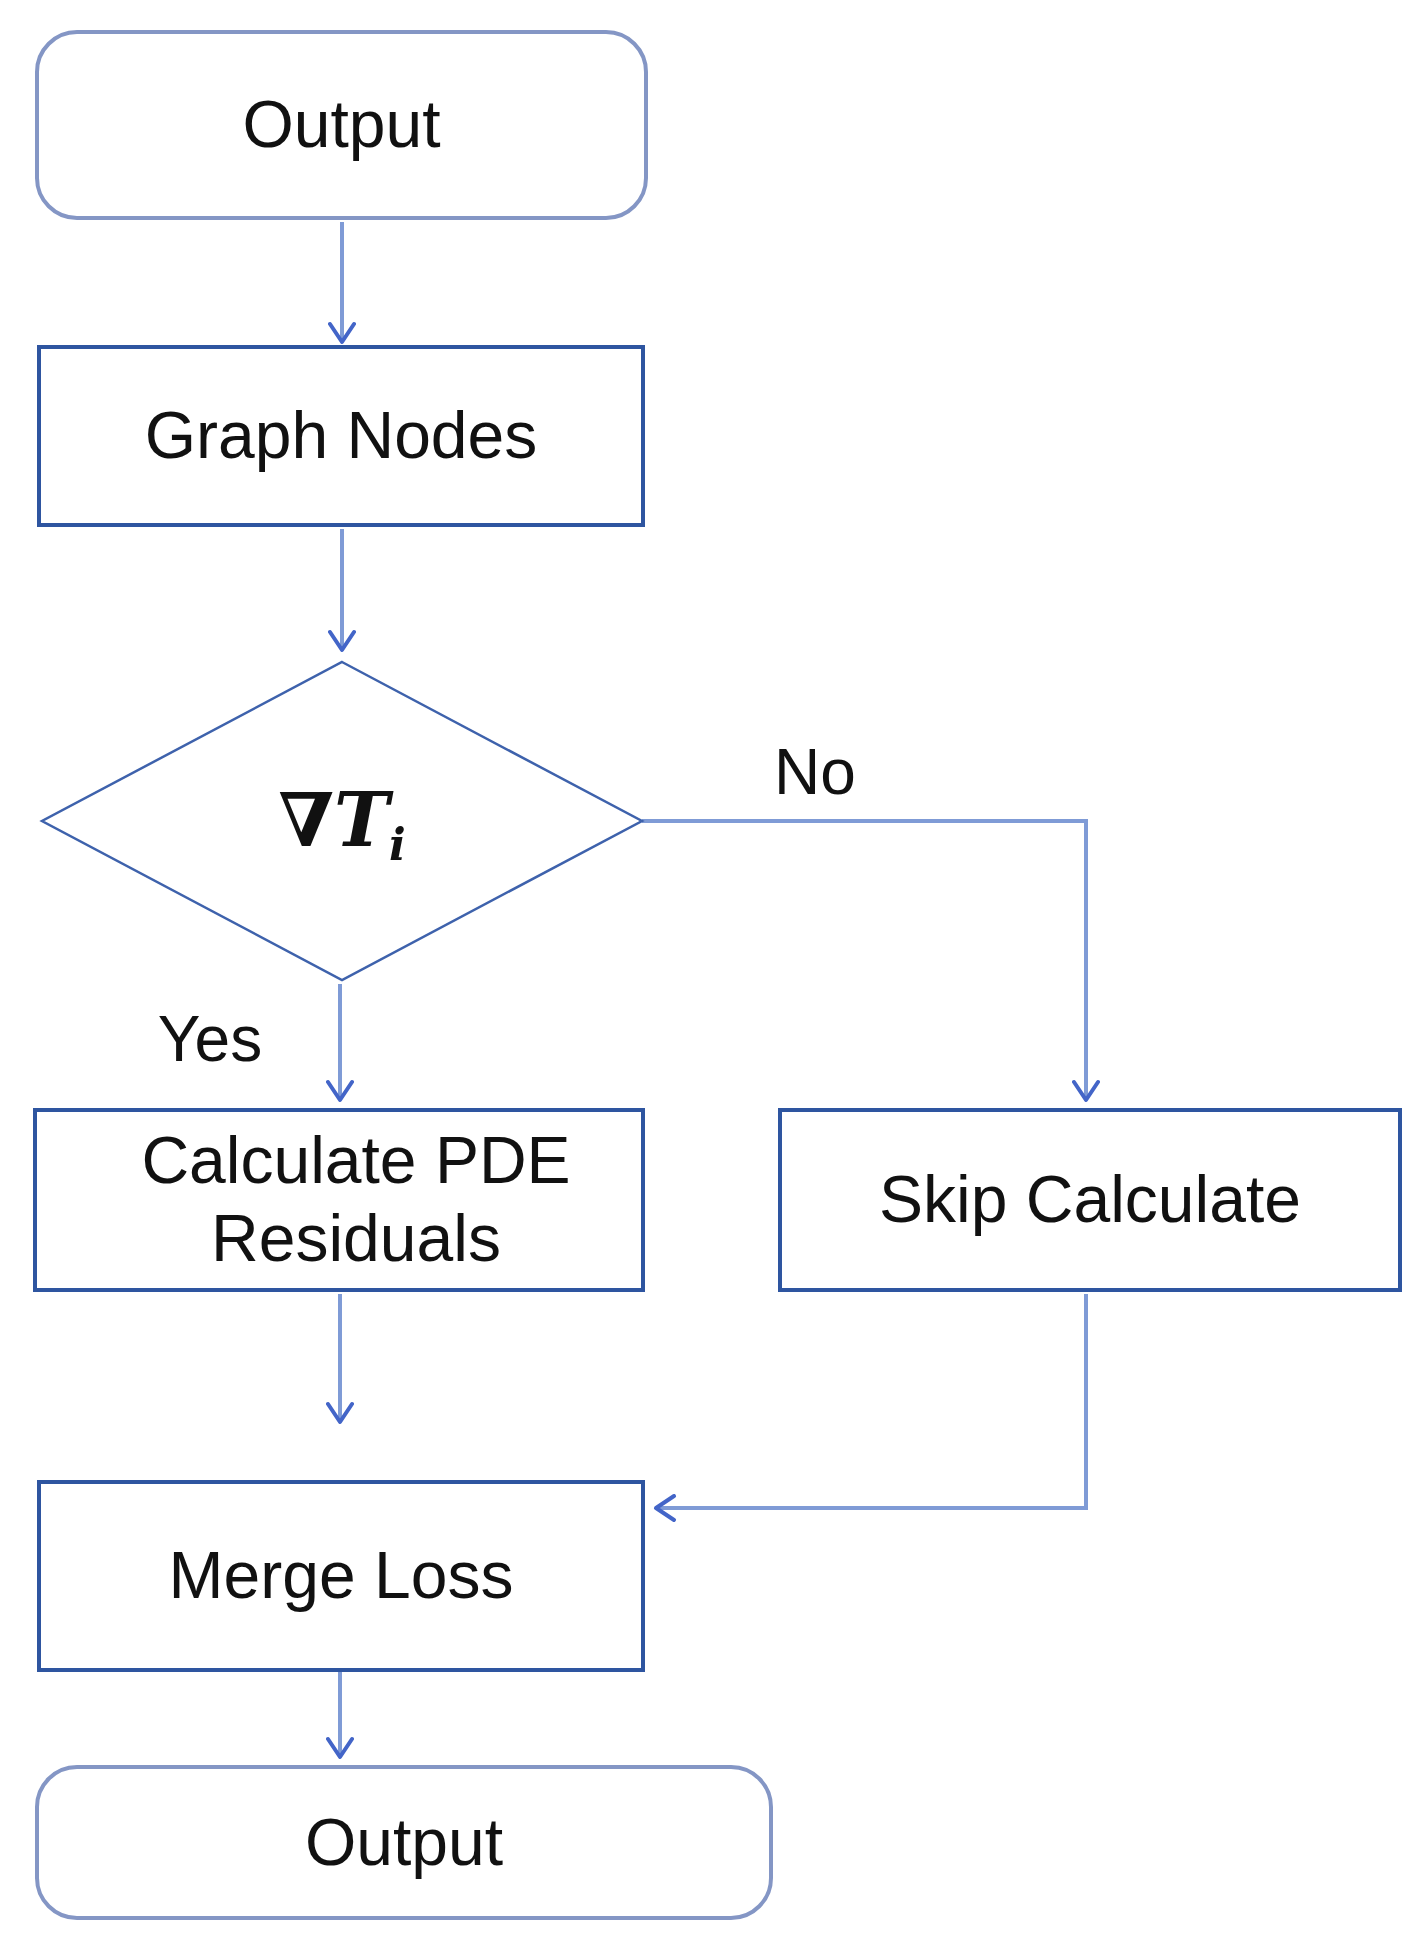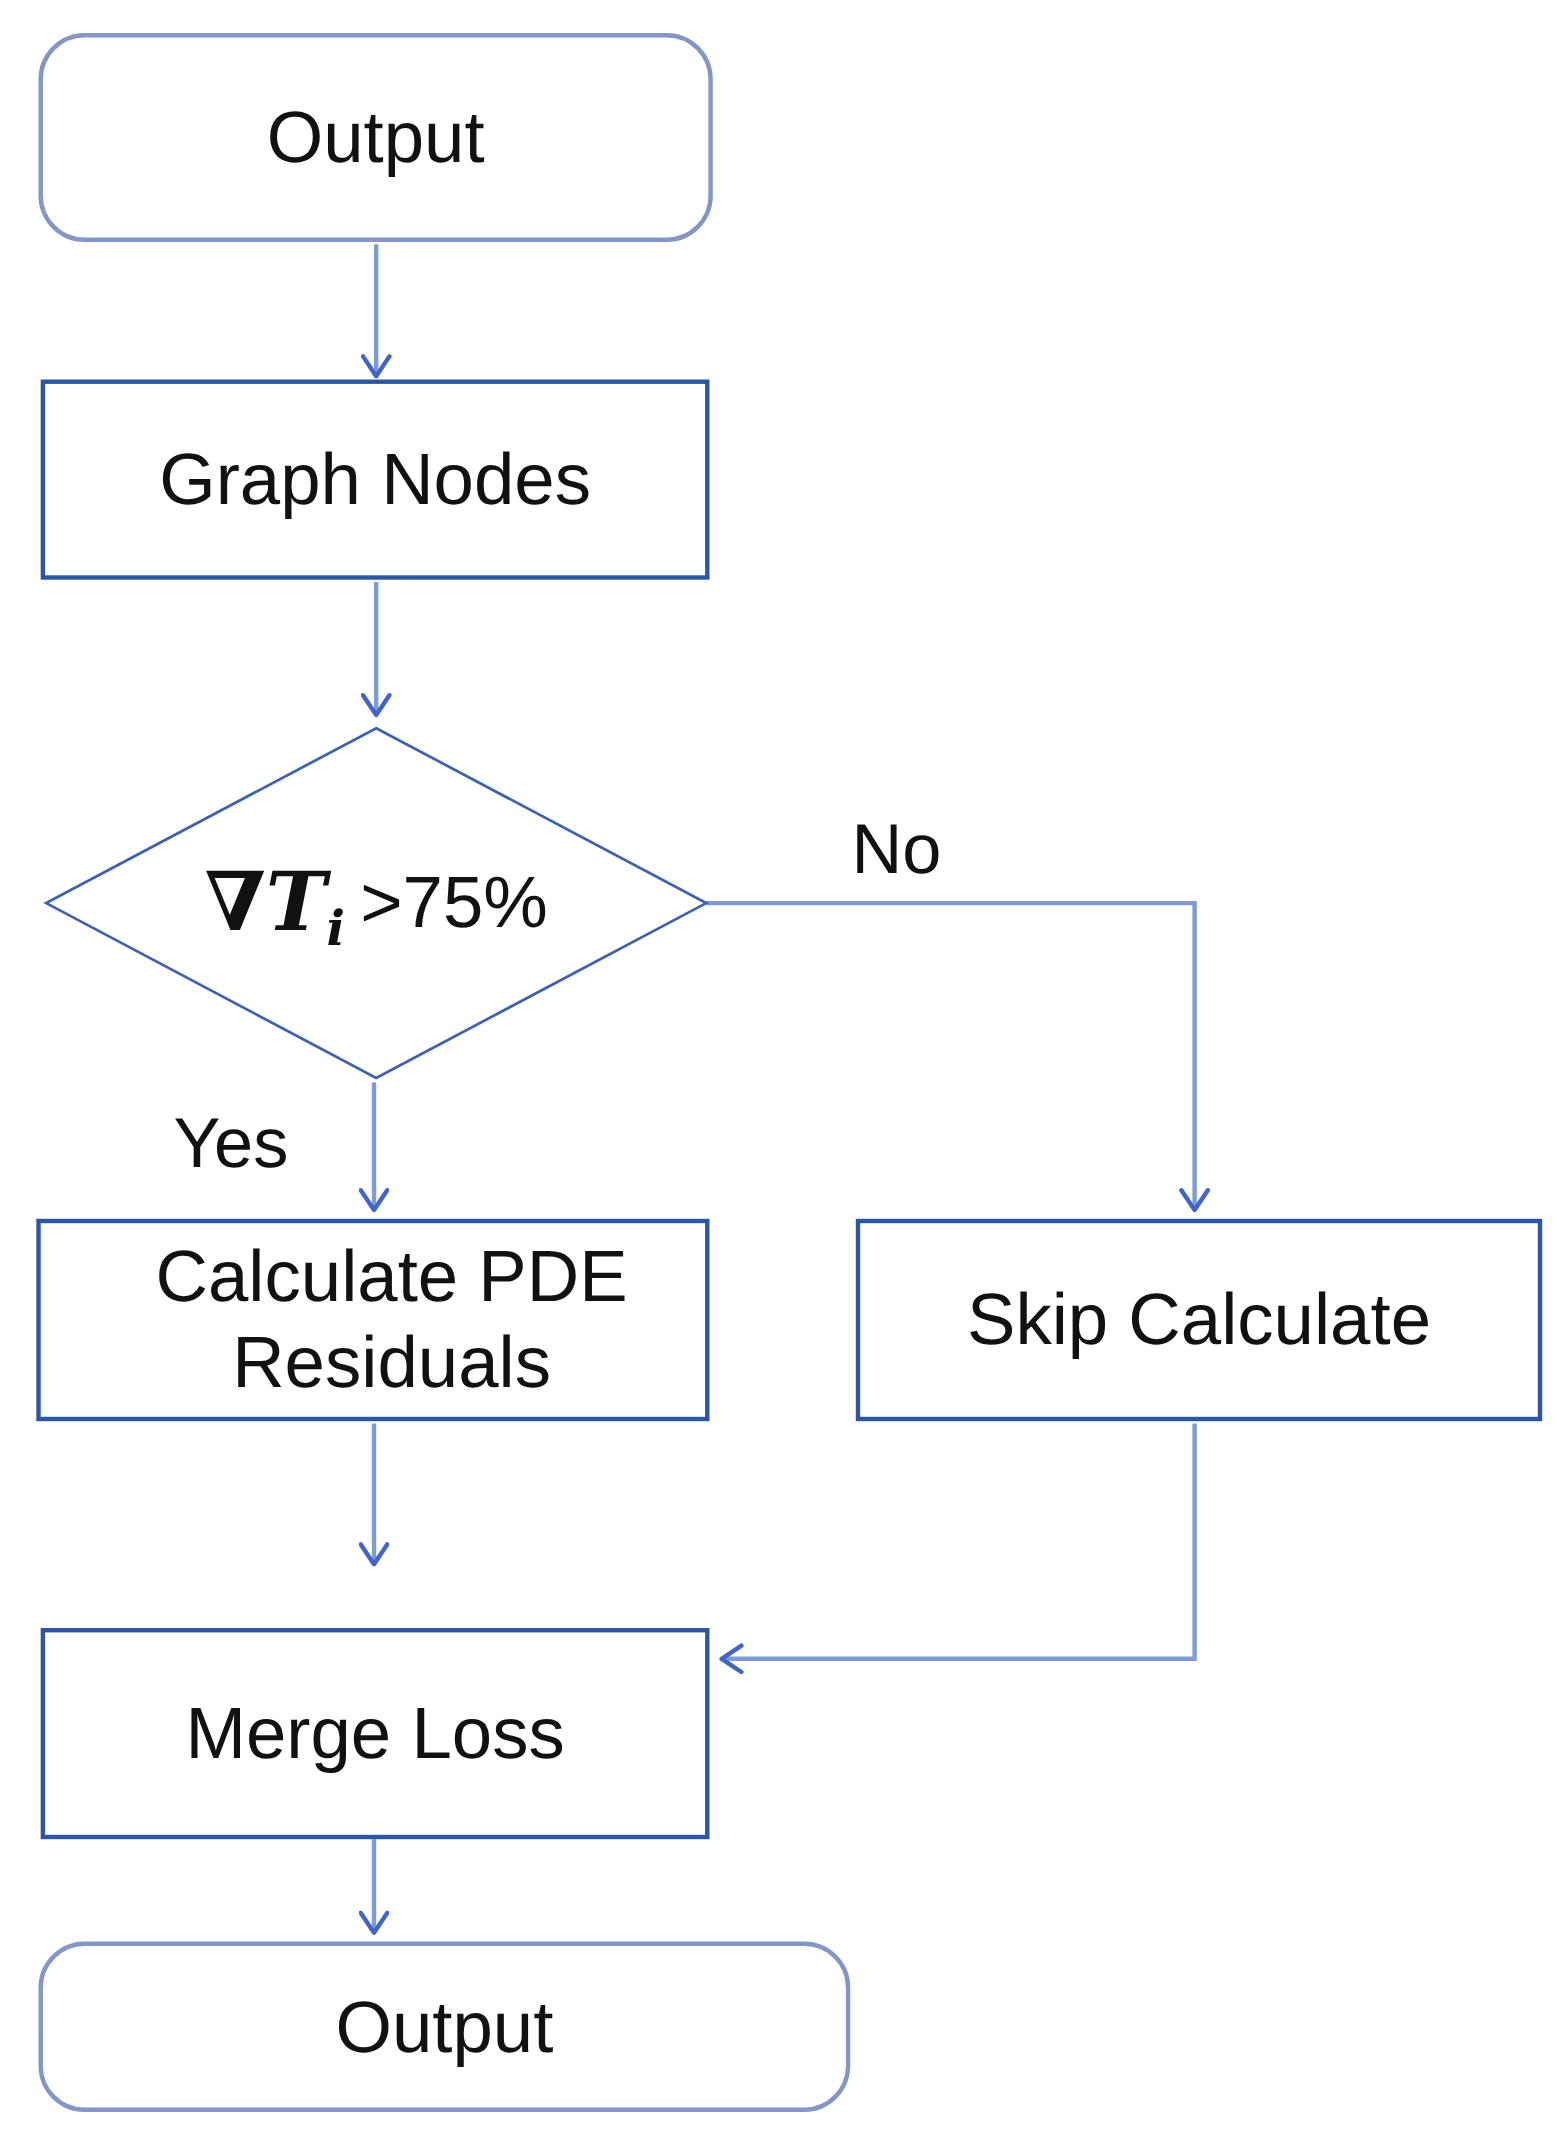--- a/index.html
+++ b/index.html
@@ -74,21 +74,20 @@
   <div class="node terminal" style="left:35px;top:30px;width:613px;height:190px;">
     <span>Output</span>
   </div>
 
   <div class="node process" style="left:37px;top:345px;width:608px;height:182px;">
     <span>Graph Nodes</span>
   </div>
 
   <div class="diamond-label">
     <span class="math"><span>∇</span><span class="var">T</span><sub>i</sub></span>
-      <span class="cond">&gt;75%</span>
   </div>
 
   <div class="edge-label" style="left:735px;top:735px;width:160px;">No</div>
 
   <div class="edge-label" style="left:130px;top:1002px;width:160px;">Yes</div>
 
   <div class="node process" style="left:33px;top:1108px;width:612px;height:184px;padding-left:34px;">
     <span><span>Calculate PDE</span><br><span>Residuals</span></span>
   </div>
 

